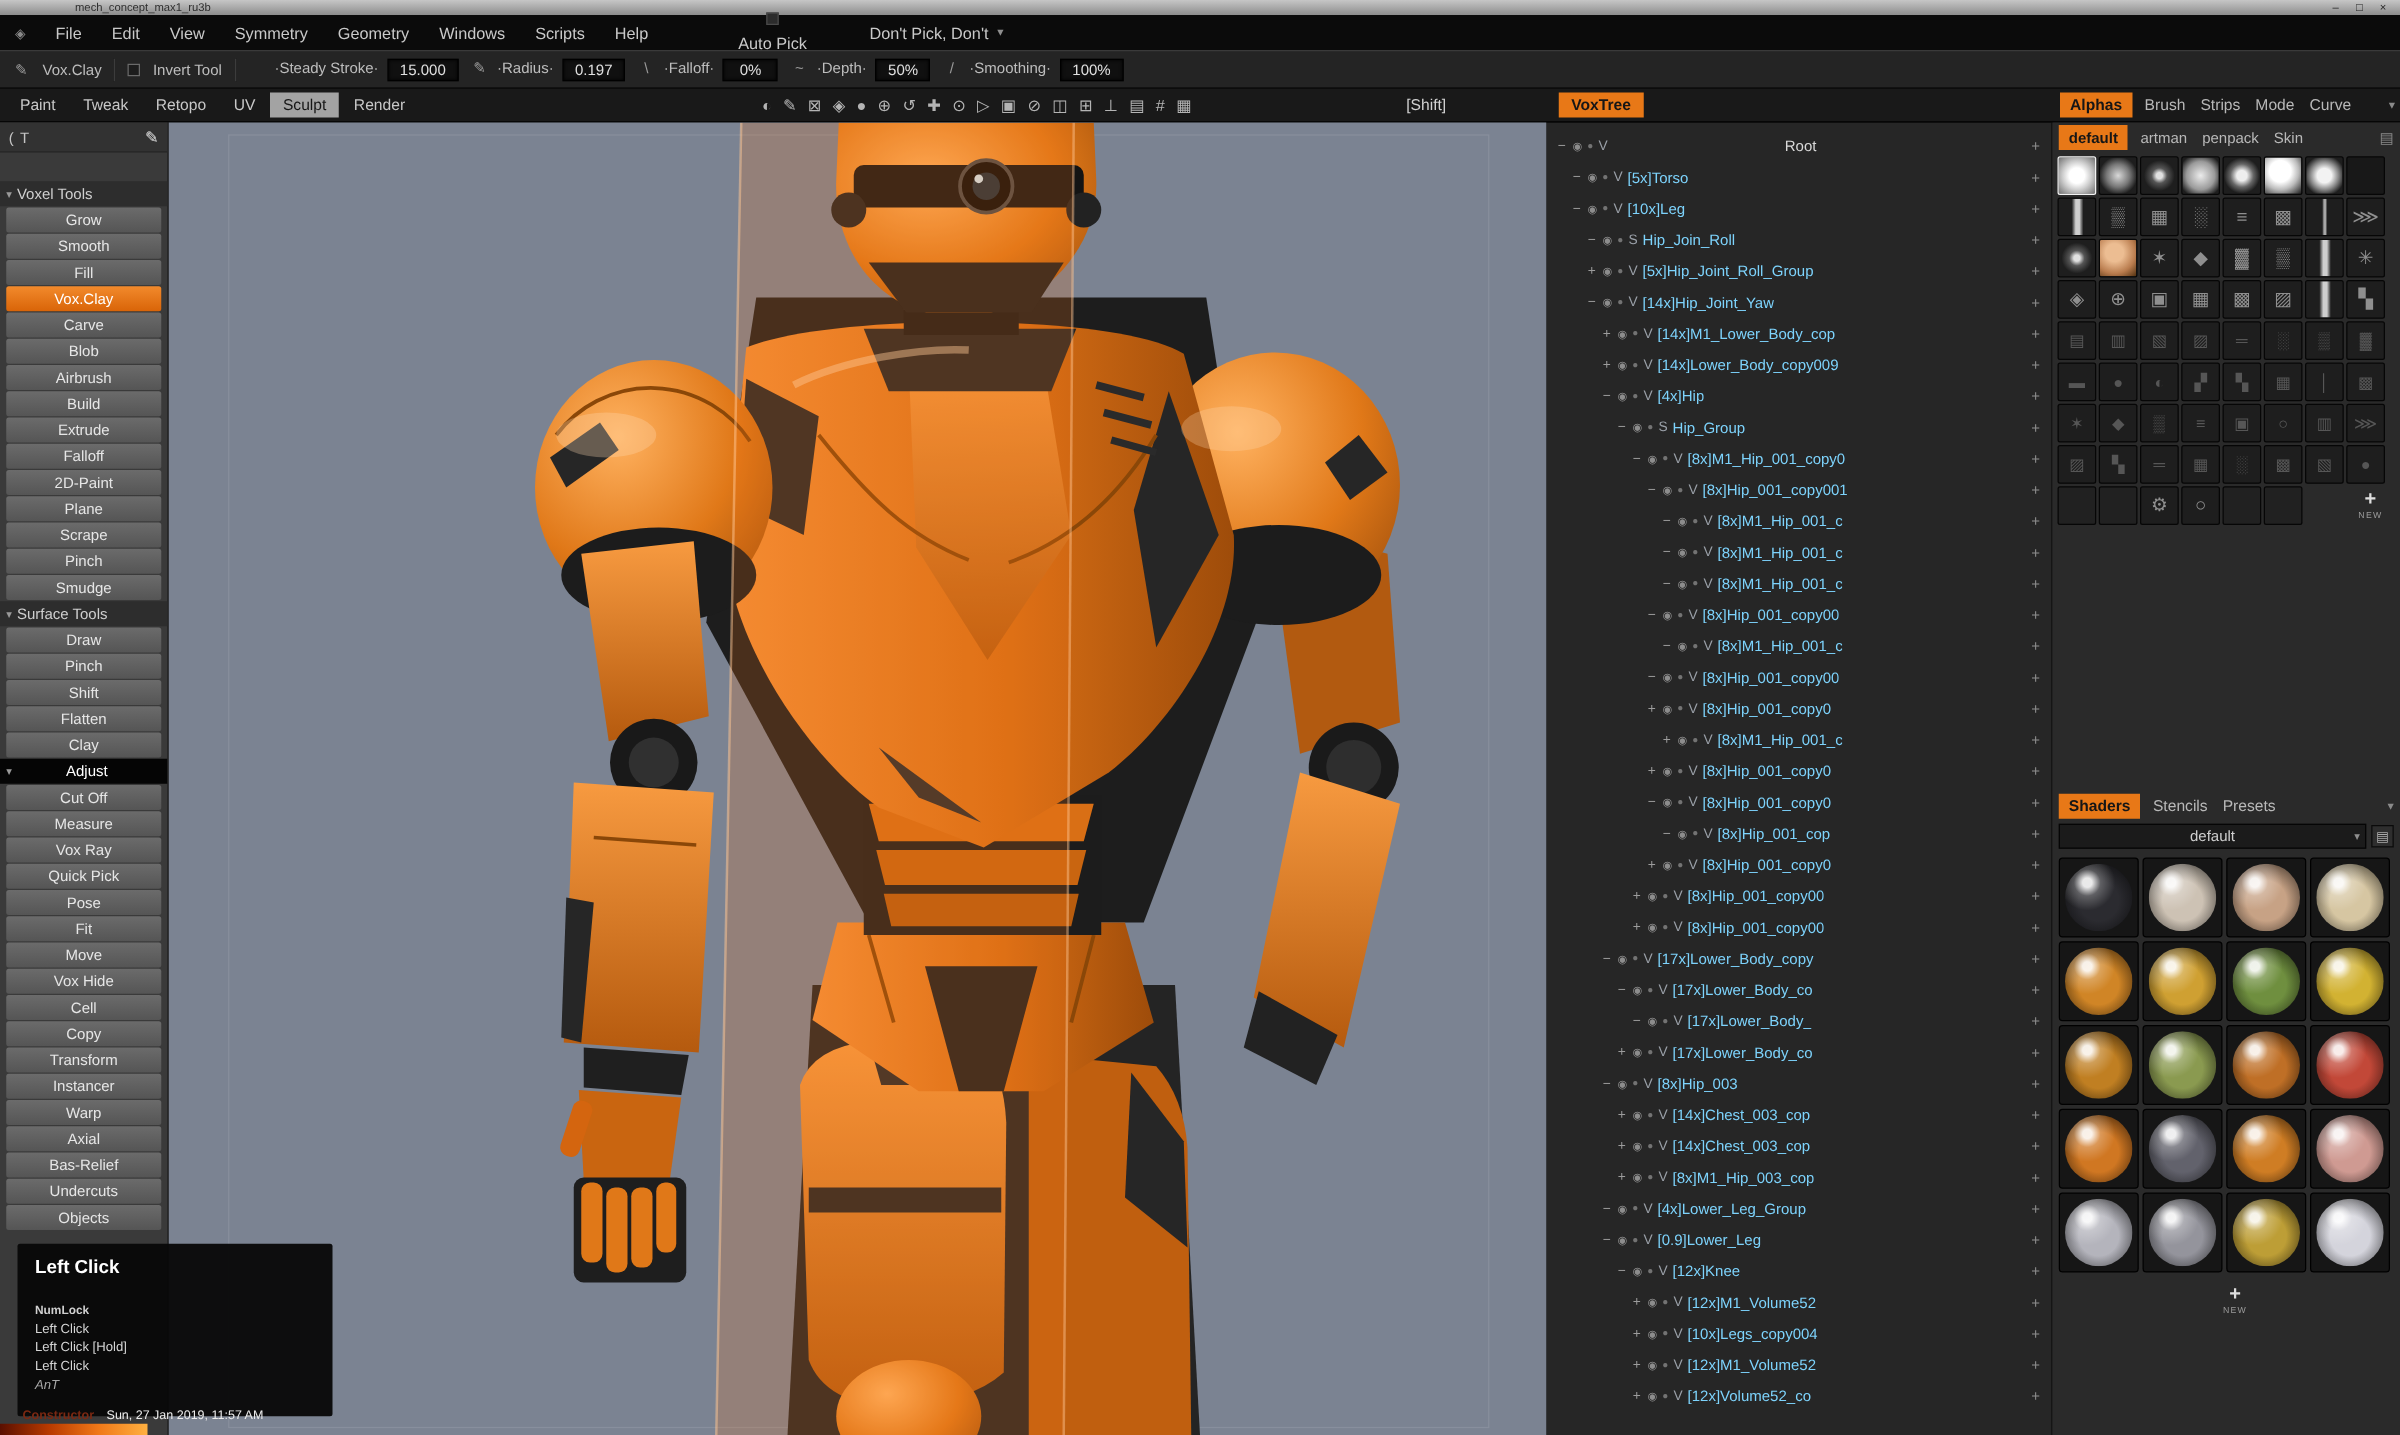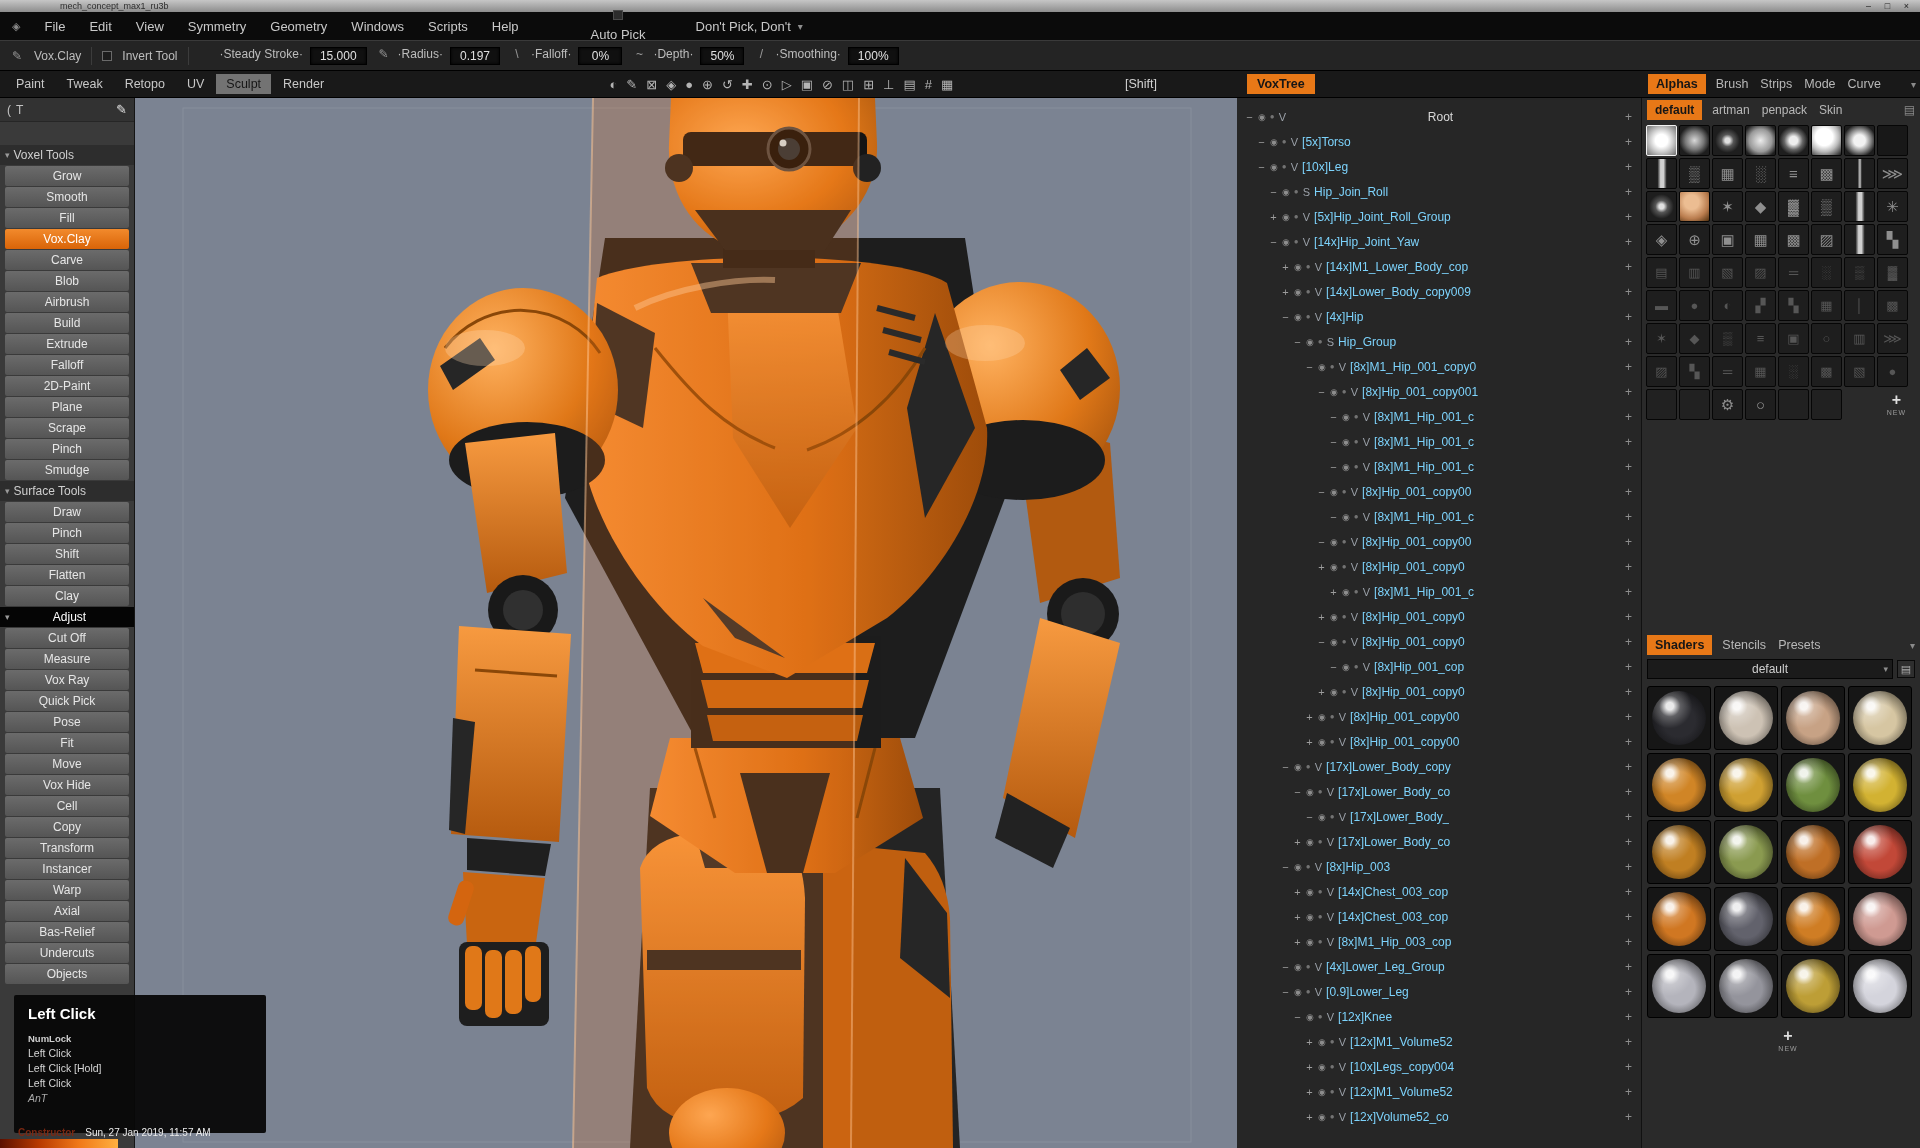--- a/index.html
+++ b/index.html
@@ -32,21 +32,21 @@
   .brushbar .bicon{color:#9a9a9a;font-size:12px;width:14px;text-align:center;}
   .brushbar .chk{width:10px;height:10px;border:1px solid #6a6a6a;background:#1c1c1c;display:inline-block;}
   .bctrl{display:flex;gap:7px;}
   .vbox{background:#101010;border:1px solid #000;box-shadow:inset 0 0 3px #000;color:#e0e0e0;
         padding:1px 9px;min-width:44px;text-align:center;font-size:12px;}
 
   
   .rbar{height:27px;background:#191919;border-bottom:1px solid #000;position:relative;font-size:12.5px;}
   .rgroup{position:absolute;top:0;height:100%;display:flex;align-items:center;gap:2px;}
   .room-tab{padding:3px 10px;color:#c8c8c8;}
-  .room-tab.active{background:#737373;color:#161616;}
+  .room-tab.active{background:#a3a3a3;color:#161616;}
   .ricon{color:#b4b4b4;font-size:13px;padding:0 3.5px;}
   .camera-btn{color:#d2d2d2;}
   .otab{background:#e87817;color:#161616;padding:3px 10px;font-weight:600;}
   .ptab{color:#b8b8b8;padding:3px 2px;}
   .ptab.active{background:#e87817;color:#161616;padding:3px 8px;font-weight:600;}
   .pcaret{color:#8a8a8a;font-size:10px;margin-left:4px;}
 
   
   .main{display:flex;height:1050px;}
 
@@ -125,21 +125,21 @@
   .sphere{width:54px;height:54px;border-radius:50%;
      background:radial-gradient(circle at 33% 28%,rgba(255,255,255,.9) 0 7%,rgba(255,255,255,.25) 20%,rgba(255,255,255,0) 42%),
                 radial-gradient(circle at 50% 55%,var(--c,#888) 40%,#000 115%);}
   .shader-new{margin:6px 0 0 14px;}
 
   
   .hotkey-tip{position:absolute;left:14px;top:995px;width:252px;min-height:138px;z-index:40;
               background:rgba(8,8,8,.96);padding:10px 14px;border-radius:2px;}
   .hotkey-tip .tit{font-size:15px;font-weight:bold;color:#fff;}
   .hotkey-tip .tl{font-size:10.5px;color:#d6d6d6;line-height:15px;}
-  .hotkey-tip .tl.b{font-weight:bold;font-size:9.5px;color:#cfcfcf;margin-top:9px;}
+  .hotkey-tip .tl.b{font-weight:bold;font-size:9.5px;color:#cfcfcf;margin-top:19px;}
   .hotkey-tip .tl.i{font-style:italic;color:#a8a8a8;}
 
   
   .statusline{position:absolute;left:18px;top:1127px;z-index:50;font-size:10px;display:flex;gap:10px;}
   .statusline .ctor{color:#7a2812;font-weight:bold;}
   .statusline .dt{color:#ececec;}
   .progress{position:absolute;left:0;top:1139px;width:118px;height:9px;z-index:50;
             background:linear-gradient(90deg,#5a0f00,#b83a00,#f07818,#ffb040);}
 </style>
 </head>

